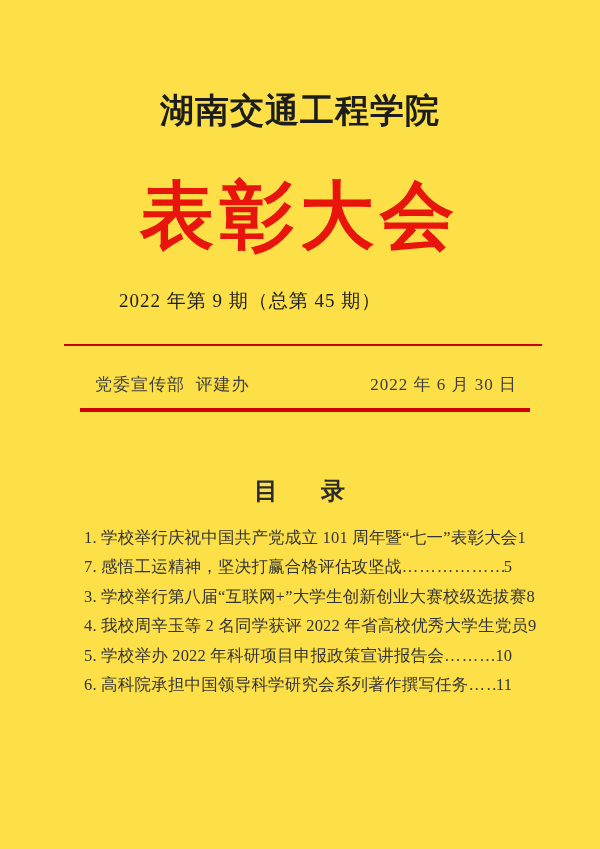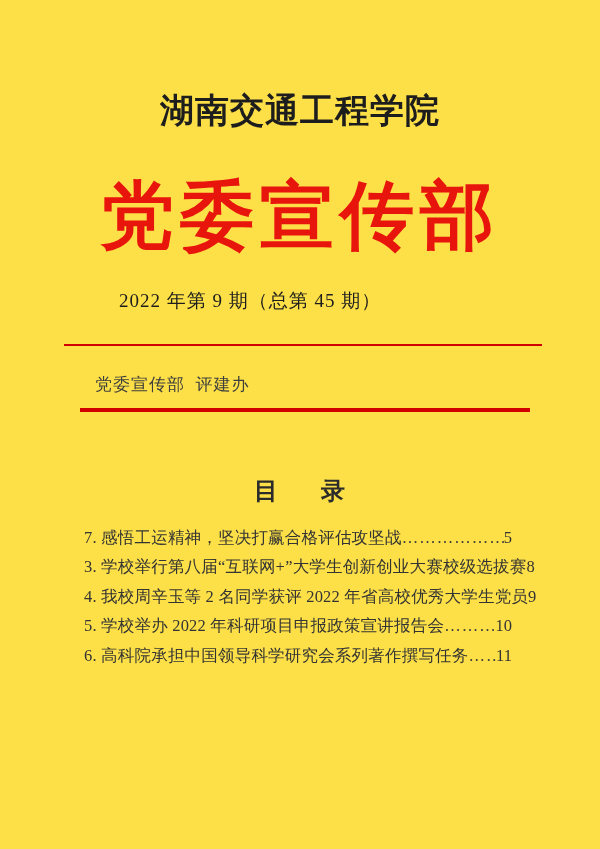--- a/index.html
+++ b/index.html
@@ -81,36 +81,42 @@
   }
   .toc-page{flex:0 0 auto;text-align:right;color:#333333;}
 </style>
 </head>
 <body>
 
 <div class="page">
 
   <div class="institution">湖南交通工程学院</div>
 
-  <div class="bulletin-title">党委宣传部</div>
+  <div class="bulletin-title">表彰大会</div>
 
   <div class="issue-line">2022 年第 9 期（总第 45 期）</div>
 
   <div class="rule-thin"></div>
 
   <div class="pub-row">
     <span class="left">党委宣传部  评建办</span>
+    <span class="right">2022 年 6 月 30 日</span>
   </div>
 
   <div class="rule-thick"></div>
 
   <div class="toc-title">目      录</div>
 
   <div class="toc-list">
 
+    <div class="toc-row">
+      <span class="toc-label">1. 学校举行庆祝中国共产党成立 101 周年暨“七一”表彰大会</span>
+      <span class="toc-leader">………………</span>
+      <span class="toc-page">1</span>
+    </div>
 
     <div class="toc-row">
       <span class="toc-label">7. 感悟工运精神，坚决打赢合格评估攻坚战 </span>
       <span class="toc-leader">……………………………………</span>
       <span class="toc-page">5</span>
     </div>
 
     <div class="toc-row">
       <span class="toc-label">3. 学校举行第八届“互联网+”大学生创新创业大赛校级选拔赛</span>
       <span class="toc-leader">………………</span>

